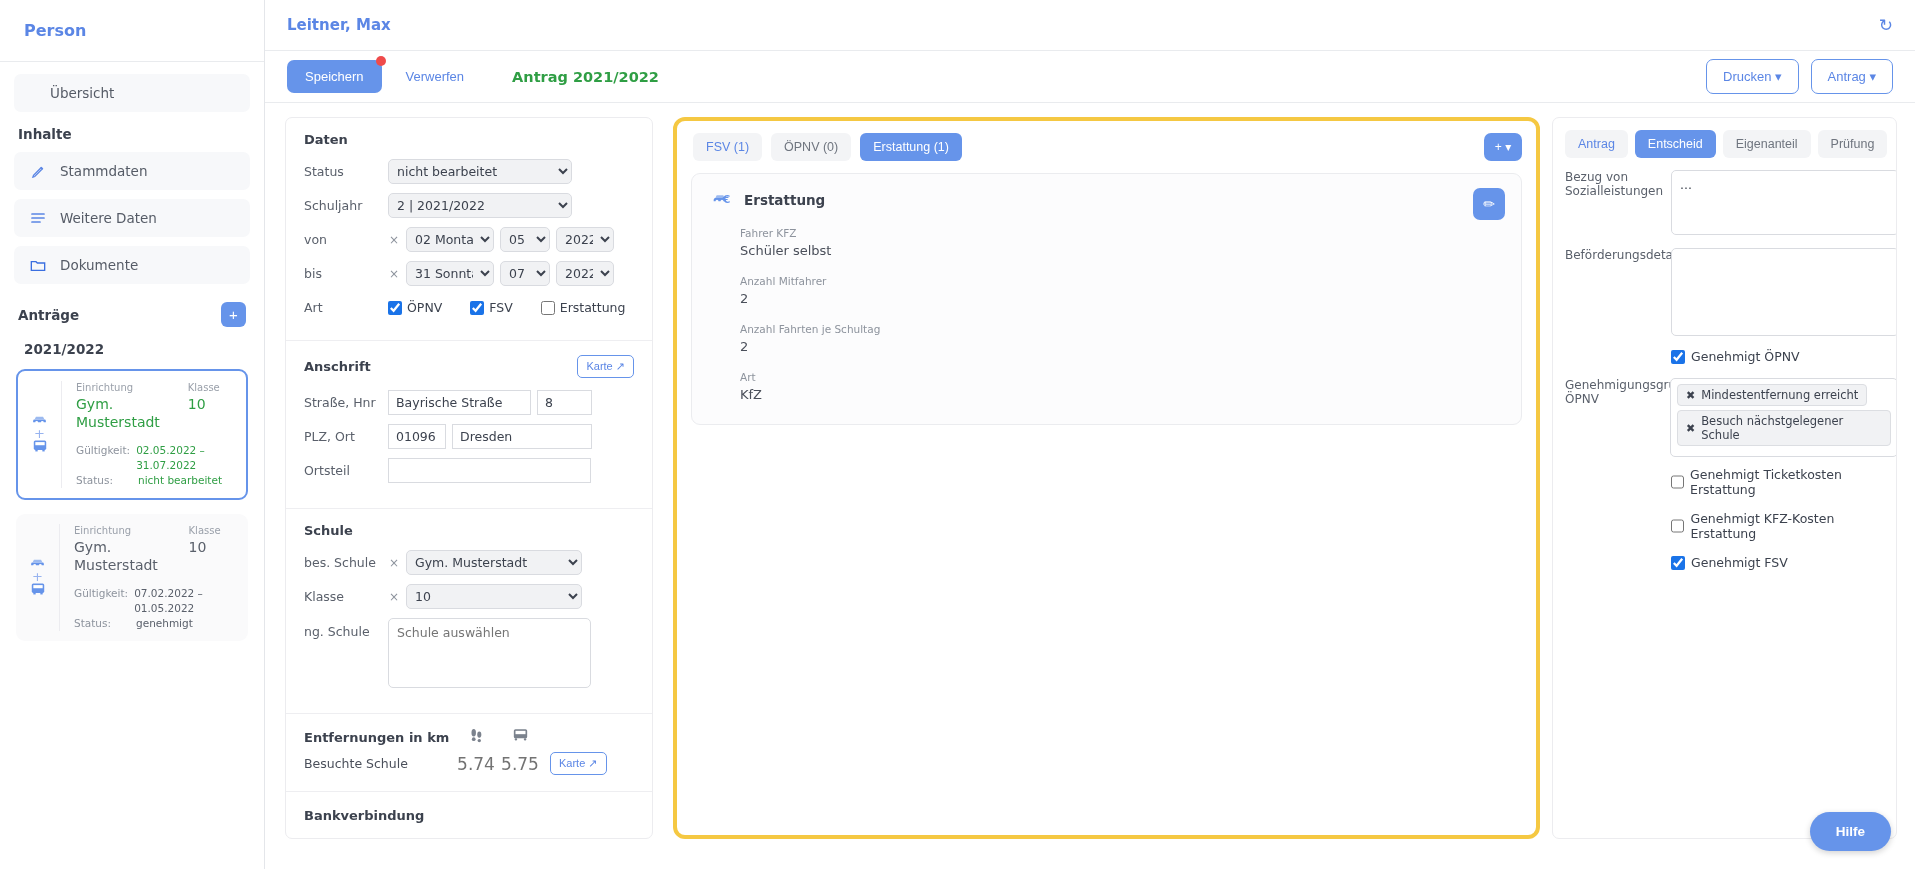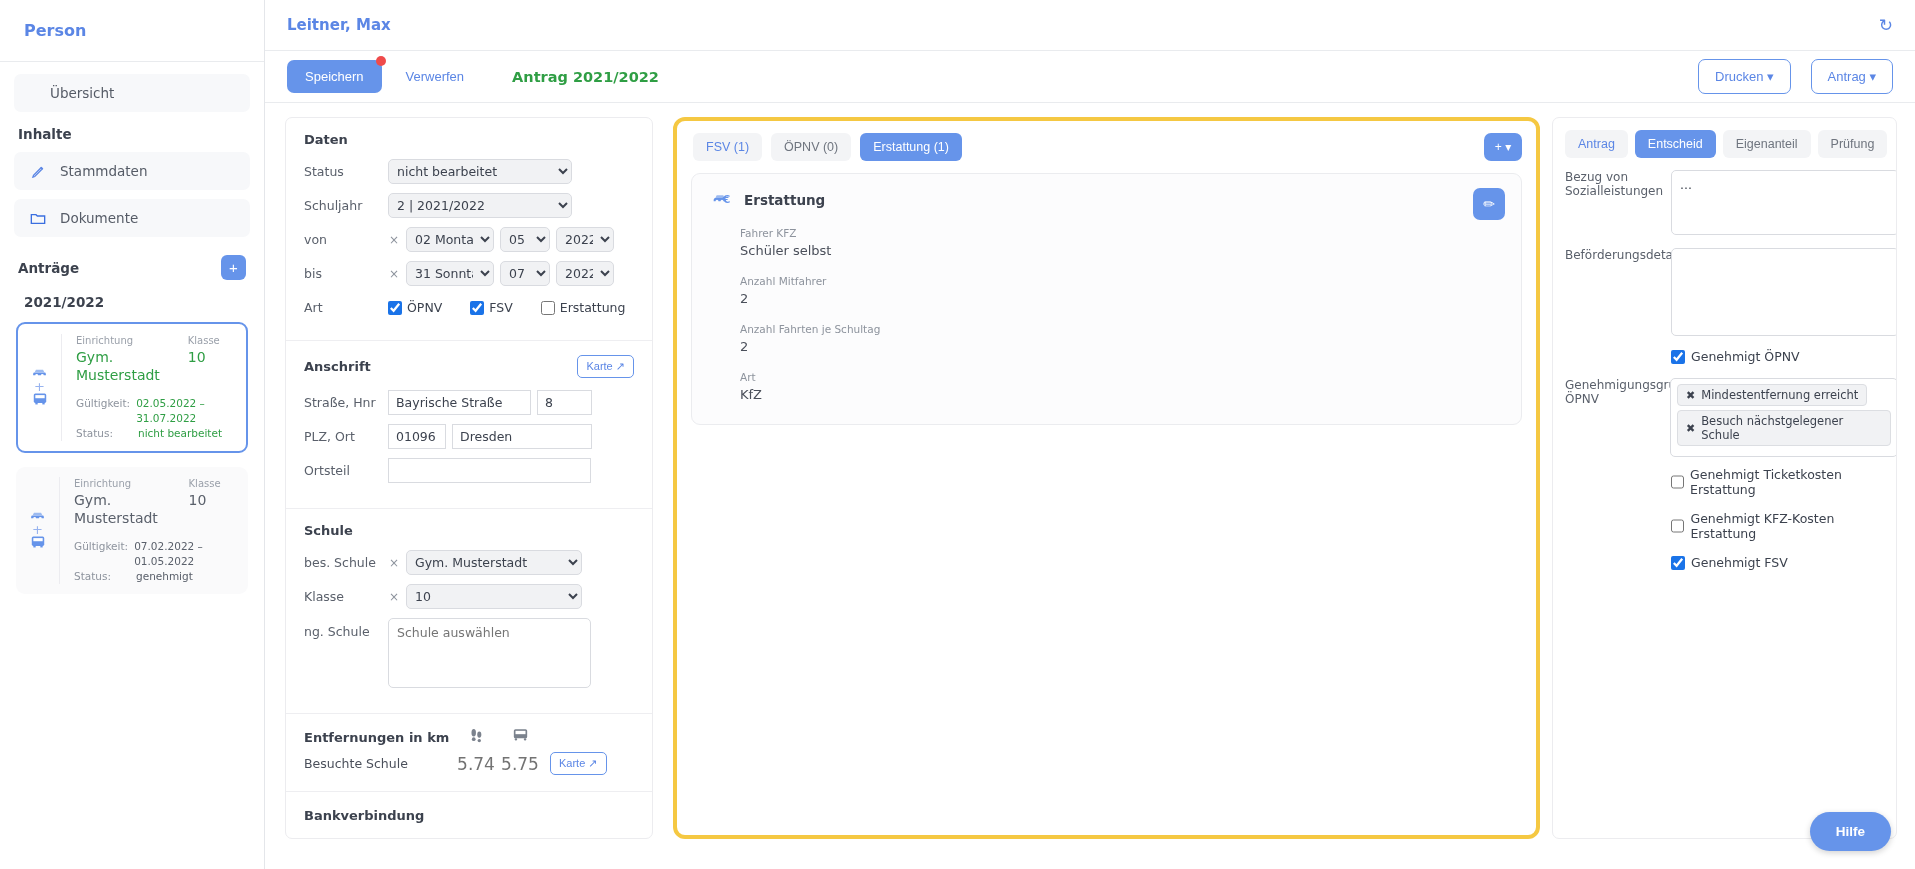--- a/index.html
+++ b/index.html
@@ -100,21 +100,21 @@
     border-radius:7px; padding: 9px 18px; font-size:13px;
     cursor:pointer; position:relative;
   }
   .dot {
     position:absolute; top:-4px; right:-4px;
     width:10px; height:10px; border-radius:50%;
     background:#ef4b4b;
   }
   .btn-link { color:#5b86e5; background:none; border:none; font-size:13px; cursor:pointer; }
   .doc-title { color:#2f9e44; font-weight:bold; font-size:14.5px; margin-left: 24px; }
-  .toolbar-right { margin-left:auto; display:flex; gap:20px; }
+  .toolbar-right { margin-left:auto; display:flex; gap:12px; }
   .btn-outline {
     border:1px solid #6694ea; color:#5b86e5; background:#fff;
     border-radius:7px; padding: 9px 16px; font-size:13px; cursor:pointer;
   }
 
   .content {
     flex:1; display:flex; gap:0; padding: 14px 0 0 0;
     background:#fff; min-height:0;
   }
 
@@ -261,20 +261,30 @@
       <div class="nav-item">
         <span class="nav-icon">
           <svg width="15" height="15" viewBox="0 0 24 24" fill="none" stroke="#5b86e5" stroke-width="2">
               <path d="M3 21l3-1 12-12-2-2L4 18z"></path>
               <path d="M16 5l3 3"></path>
             </svg>
         </span>
         <span>Stammdaten</span>
       </div>
 
+      <div class="nav-item">
+        <span class="nav-icon">
+          <svg width="16" height="14" viewBox="0 0 24 20" stroke="#5b86e5" stroke-width="2.6" stroke-linecap="round">
+              <path d="M3 4h18"></path>
+              <path d="M3 10h18"></path>
+              <path d="M3 16h12"></path>
+            </svg>
+        </span>
+        <span>Weitere Daten</span>
+      </div>
 
       <div class="nav-item">
         <span class="nav-icon">
           <svg width="16" height="14" viewBox="0 0 24 20" fill="none" stroke="#3b6fe0" stroke-width="2">
               <path d="M2 5h7l2 2h11v11H2z"></path>
             </svg>
         </span>
         <span>Dokumente</span>
       </div>
 

